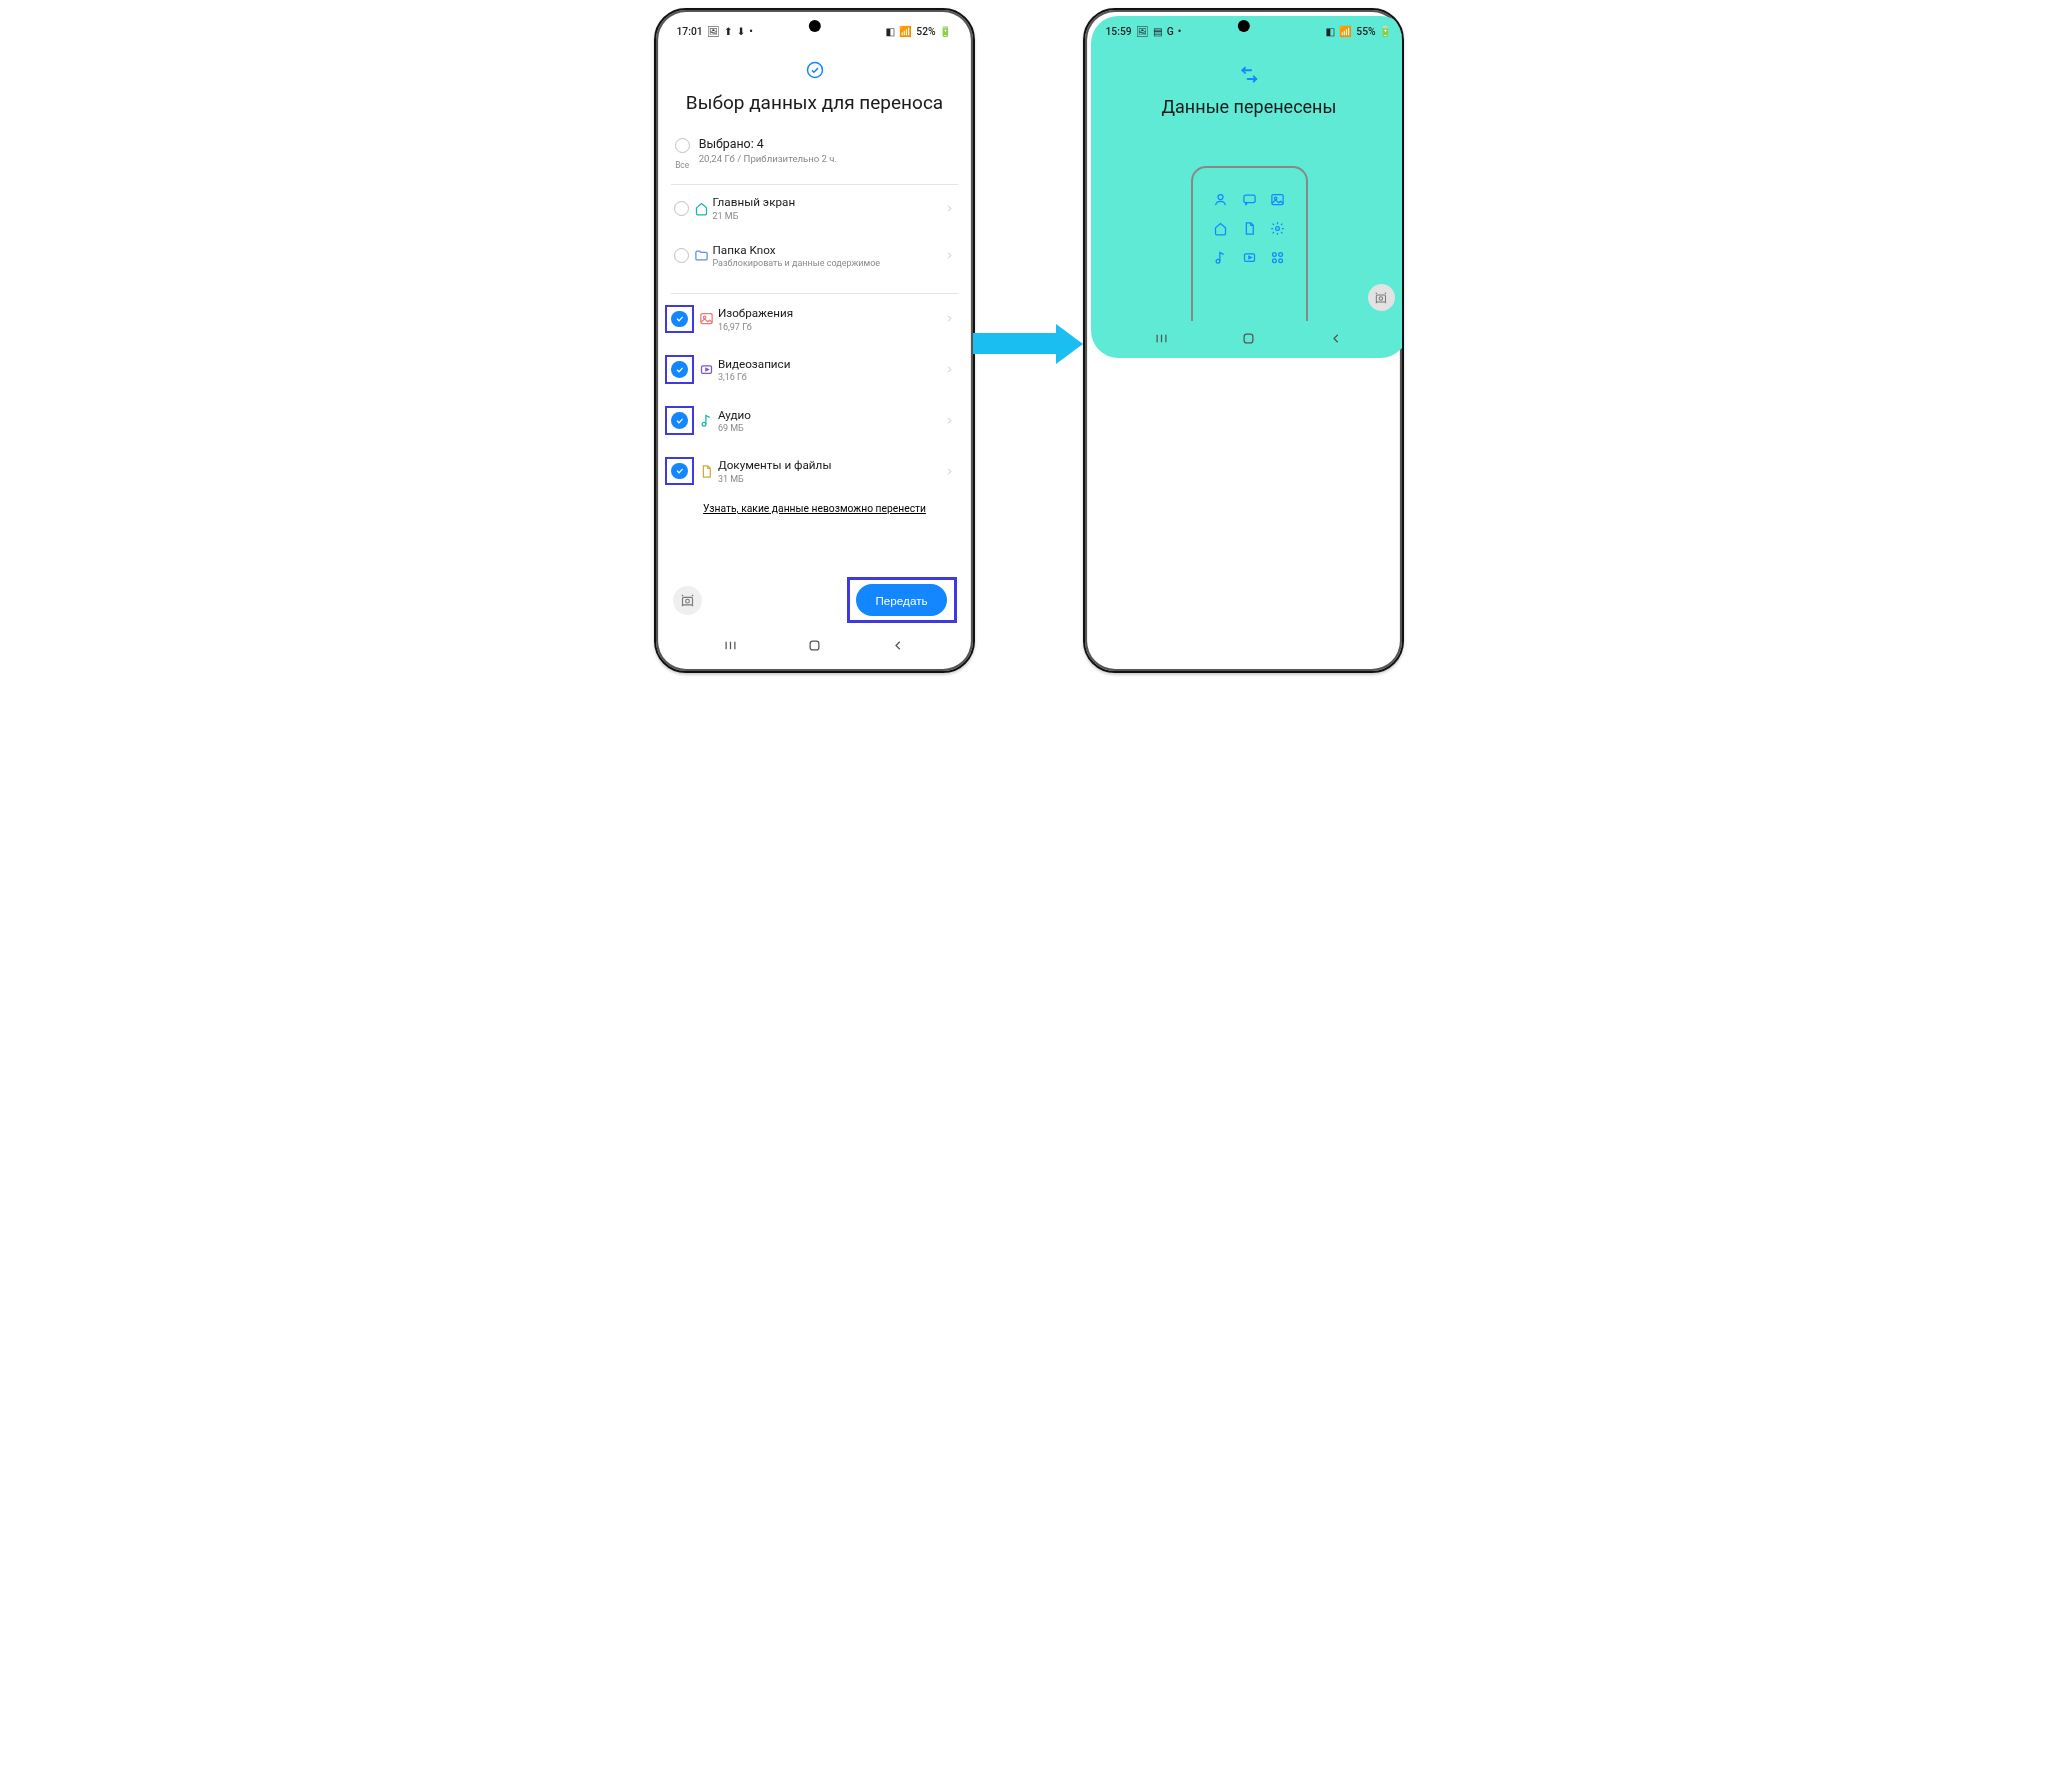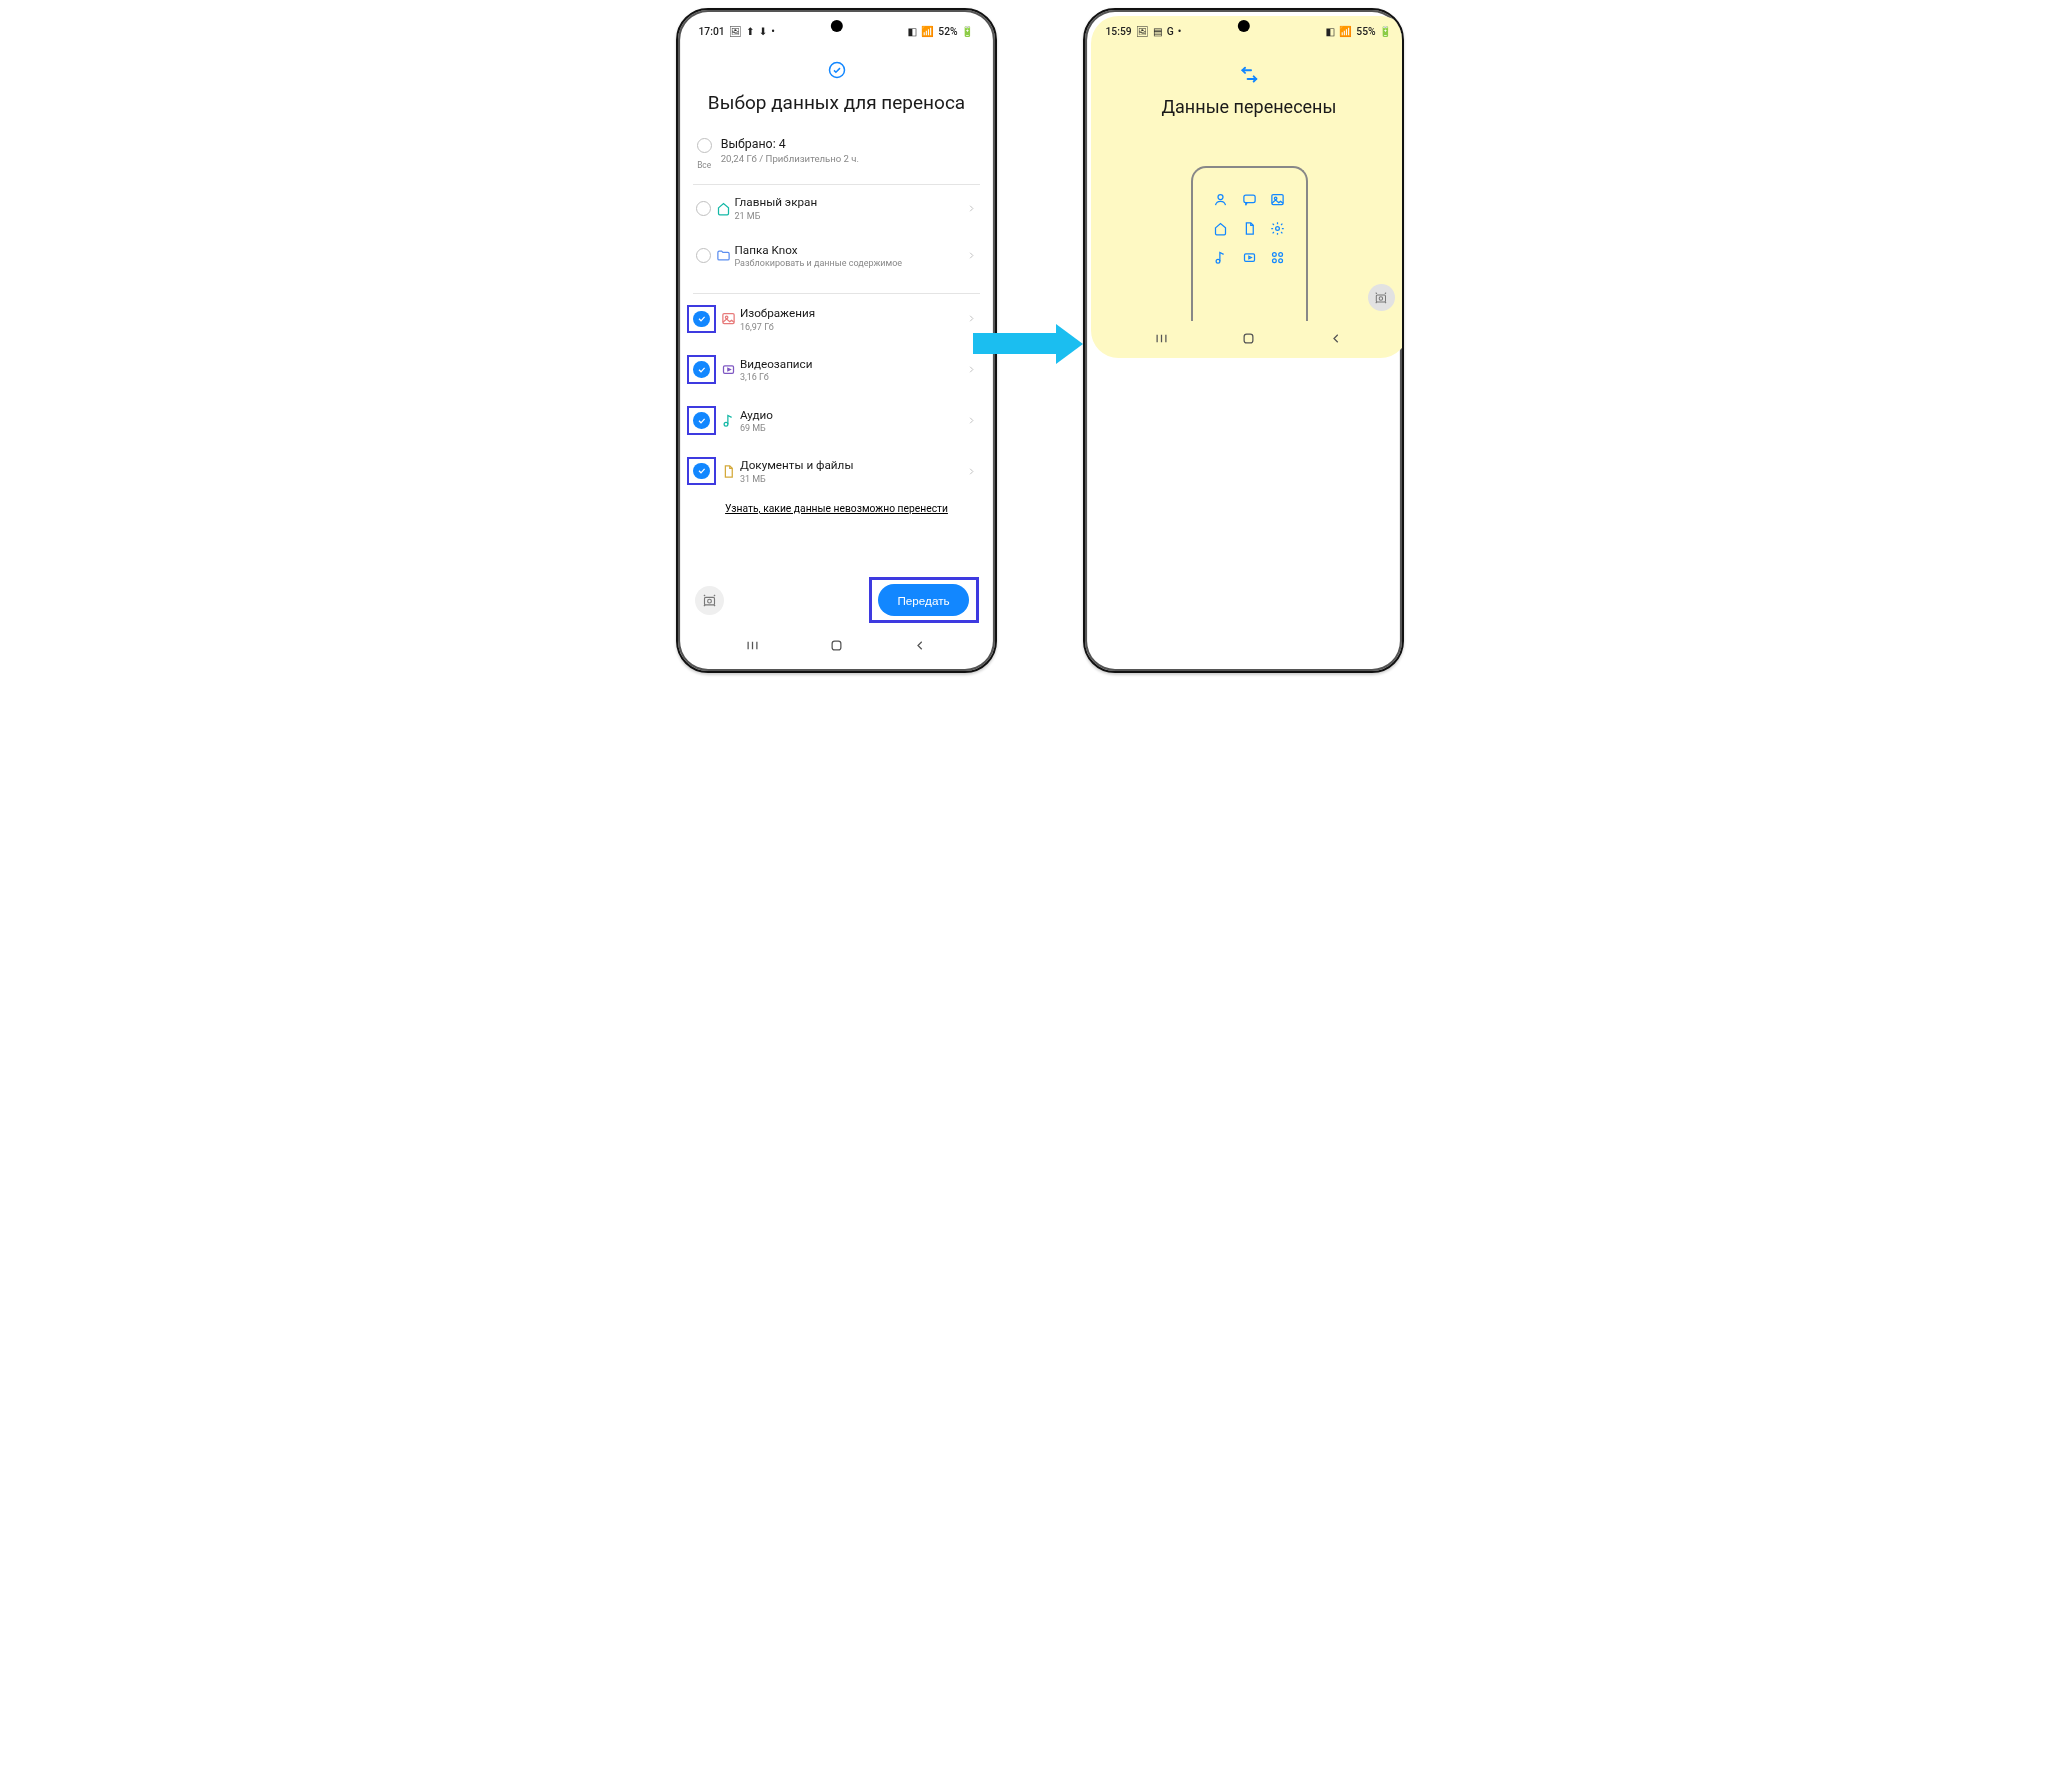--- a/index.html
+++ b/index.html
@@ -17,21 +17,21 @@
   .stage{
     width:826px;height:708px;position:relative;margin:0 auto;
   }
   
   .phone{
     position:absolute;width:var(--phone-w);height:var(--phone-h);
     background:#fff;border:2.1px solid #111;border-radius:32px;
     box-shadow:inset 0 0 0 2.1px #555, 0 1.4px 2.8px rgba(0,0,0,.2);
     overflow:hidden;
   }
-  .phone.grey .screen{background:#fef9c3;}
+  .phone.grey .screen{background:#5eead4;}
   .phone .side-btn{position:absolute;background:#333;border-radius:2.1px;}
   .phone .side-btn.pwr{right:-4.1px;top:158px;width:4.1px;height:62px;}
   .phone .side-btn.vol{left:-4.1px;top:152px;width:4.1px;height:83px;}
   .camera-hole{
     position:absolute;top:9.6px;left:50%;transform:translateX(-50%);
     width:12.4px;height:12.4px;border-radius:50%;background:#000;z-index:50;
   }
   .screen{position:absolute;inset:5.5px;border-radius:27.5px;background:#fff;display:flex;flex-direction:column;overflow:hidden;}
   
   .statusbar{
@@ -115,21 +115,21 @@
   }
   .arrow .shaft{flex:1;height:20.7px;background:var(--arrow);}
   .arrow .head{width:0;height:0;border-top:20.7px solid transparent;border-bottom:20.7px solid transparent;border-left:27.5px solid var(--arrow);}
   svg{display:block;}
 </style>
 </head>
 <body>
 
 <div class="stage">
 
-  <div class="phone" style="left:56px;top:8.3px;">
+  <div class="phone" style="left:34px;top:8.3px;">
     <div class="side-btn pwr"></div>
     <div class="side-btn vol"></div>
     <div class="camera-hole"></div>
     <div class="screen">
 
       <div class="statusbar">
         <div class="left">
           <span>17:01</span>
           <span class="icon-sm">🖼</span>
           <span class="icon-sm">⬆</span>

